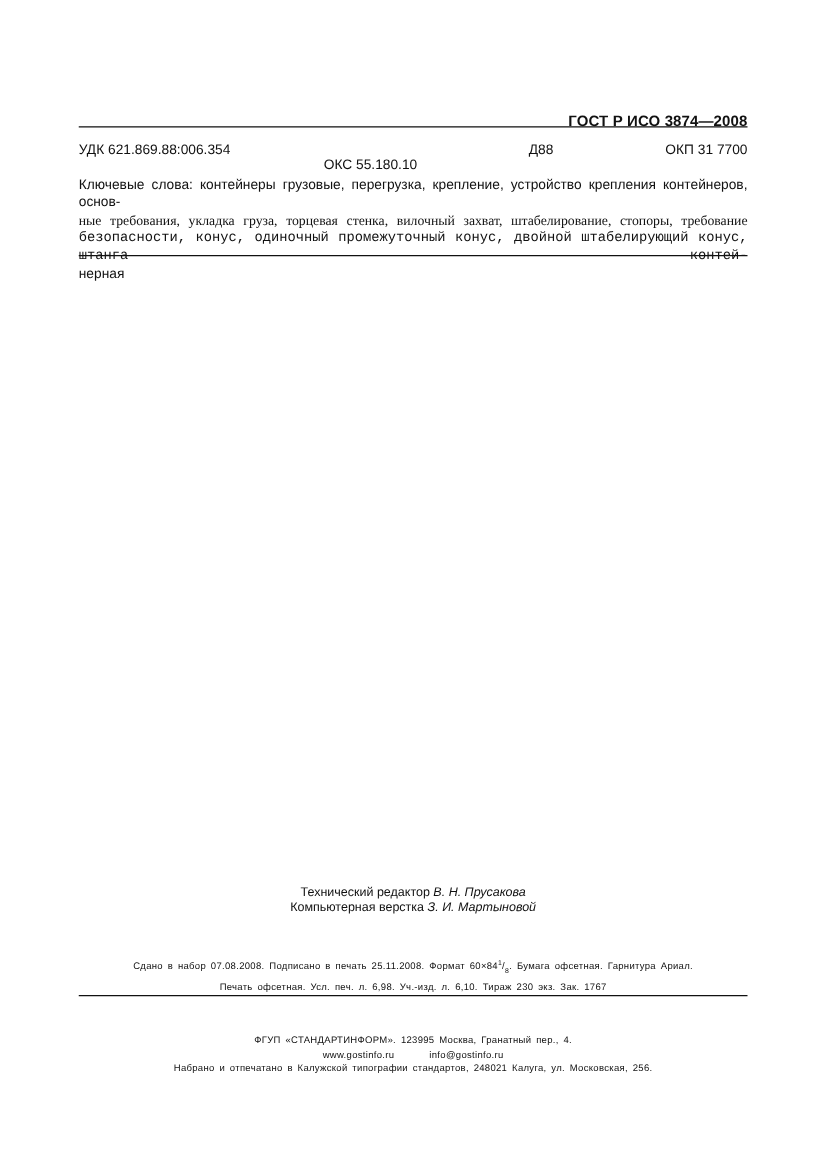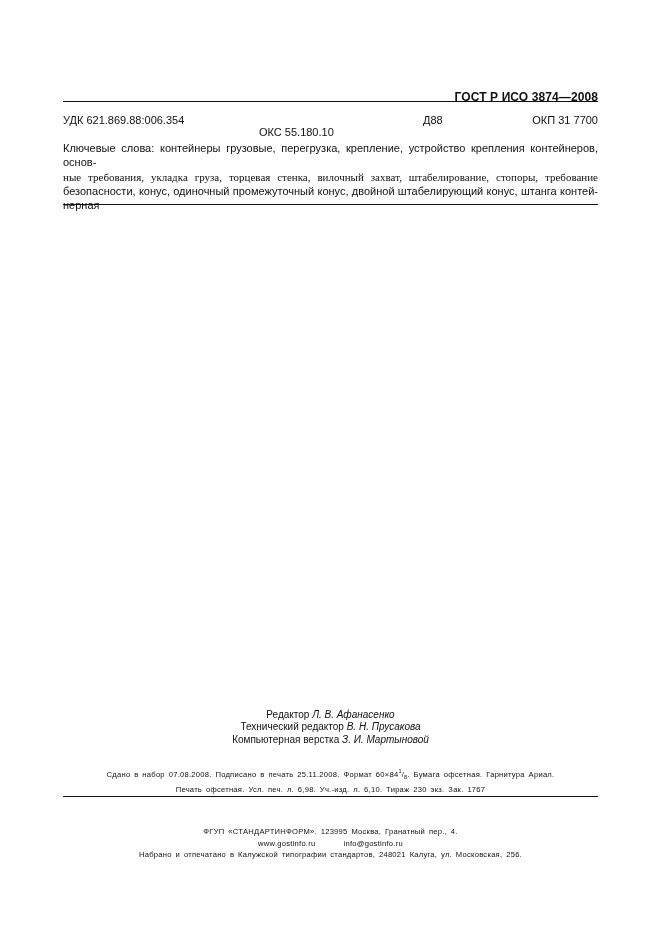--- a/index.html
+++ b/index.html
@@ -48,31 +48,27 @@
 <div class="abs class-row">
   <span style="left:0;">УДК 621.869.88:006.354</span>
   <span style="left:196px;margin-top:12px;">ОКС 55.180.10</span>
   <span style="left:360px;">Д88</span>
   <span style="right:0;">ОКП 31 7700</span>
 </div>
 
 <div class="abs keywords">
   <div style="text-align-last:justify;">Ключевые слова: контейнеры грузовые, перегрузка, крепление, устройство крепления контейнеров, основ-</div>
   <div style="text-align-last:justify;font-family:Liberation Serif, serif;">ные требования, укладка груза, торцевая стенка, вилочный захват, штабелирование, стопоры, требование</div>
-  <div style="text-align-last:justify;">безопасности, конус, одиночный промежуточный конус, двойной штабелирующий конус, штанга контей-</div>
+  <div style="text-align-last:justify;font-family:Liberation Mono, monospace;">безопасности, конус, одиночный промежуточный конус, двойной штабелирующий конус, штанга контей-</div>
   <div>нерная</div>
 </div>
 
 <div class="abs rule" style="top:204px;"></div>
 
 <div class="abs credits">
-  <div>
-    <span>Редактор</span>
-    <i>Л. В. Афанасенко</i>
-  </div>
   <div>
     <span>Технический редактор</span>
     <i>В. Н. Прусакова</i>
   </div>
   <div>
     <span>Компьютерная верстка</span>
     <i>З. И. Мартыновой</i>
   </div>
 </div>
 

